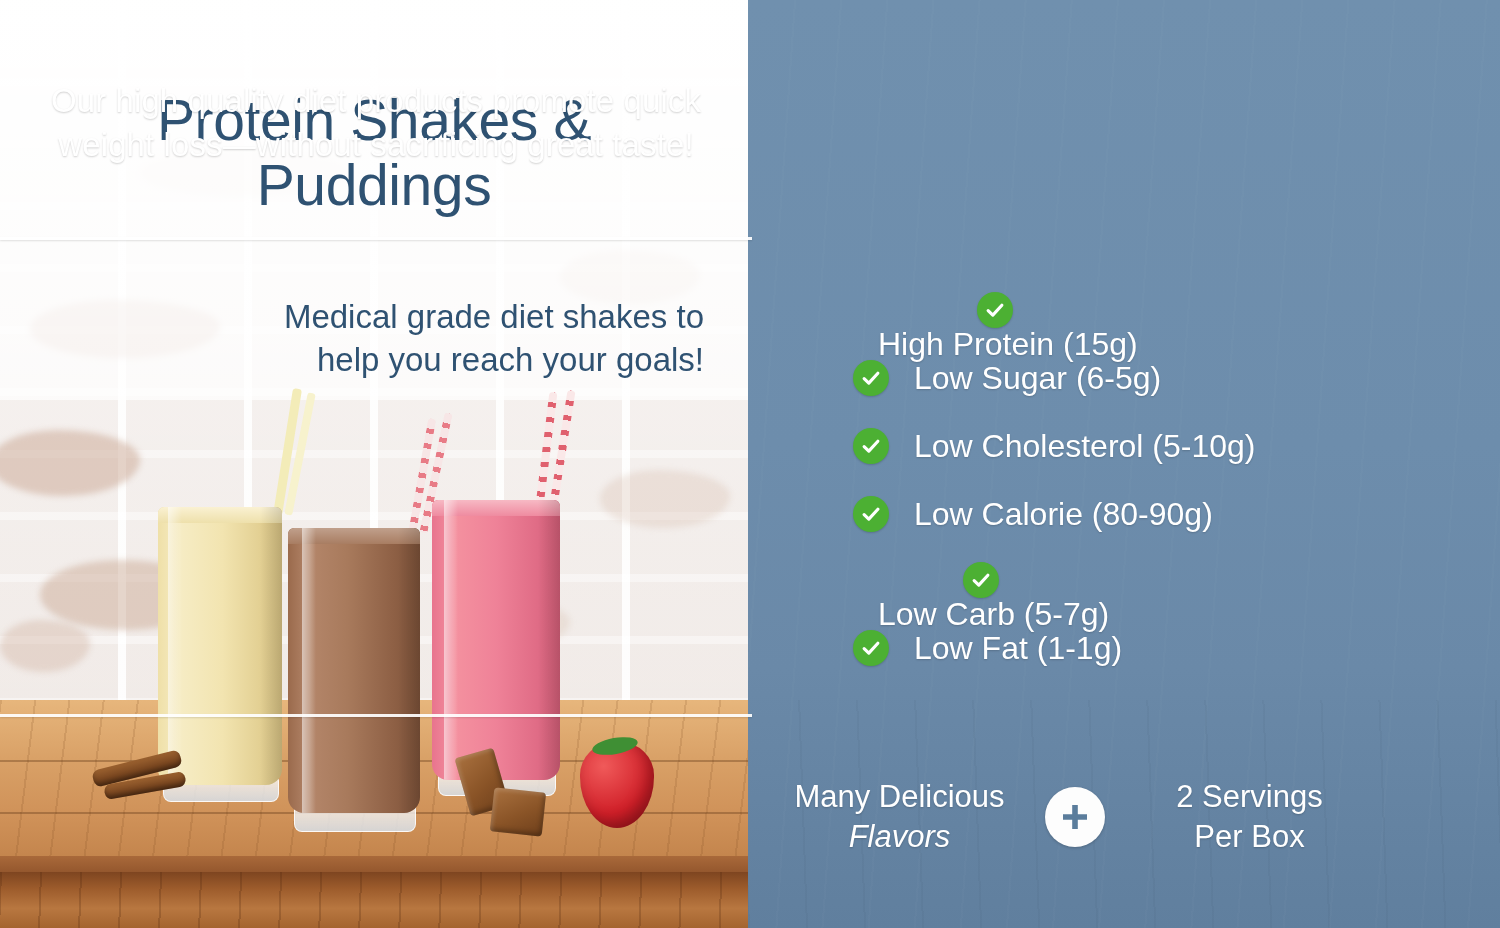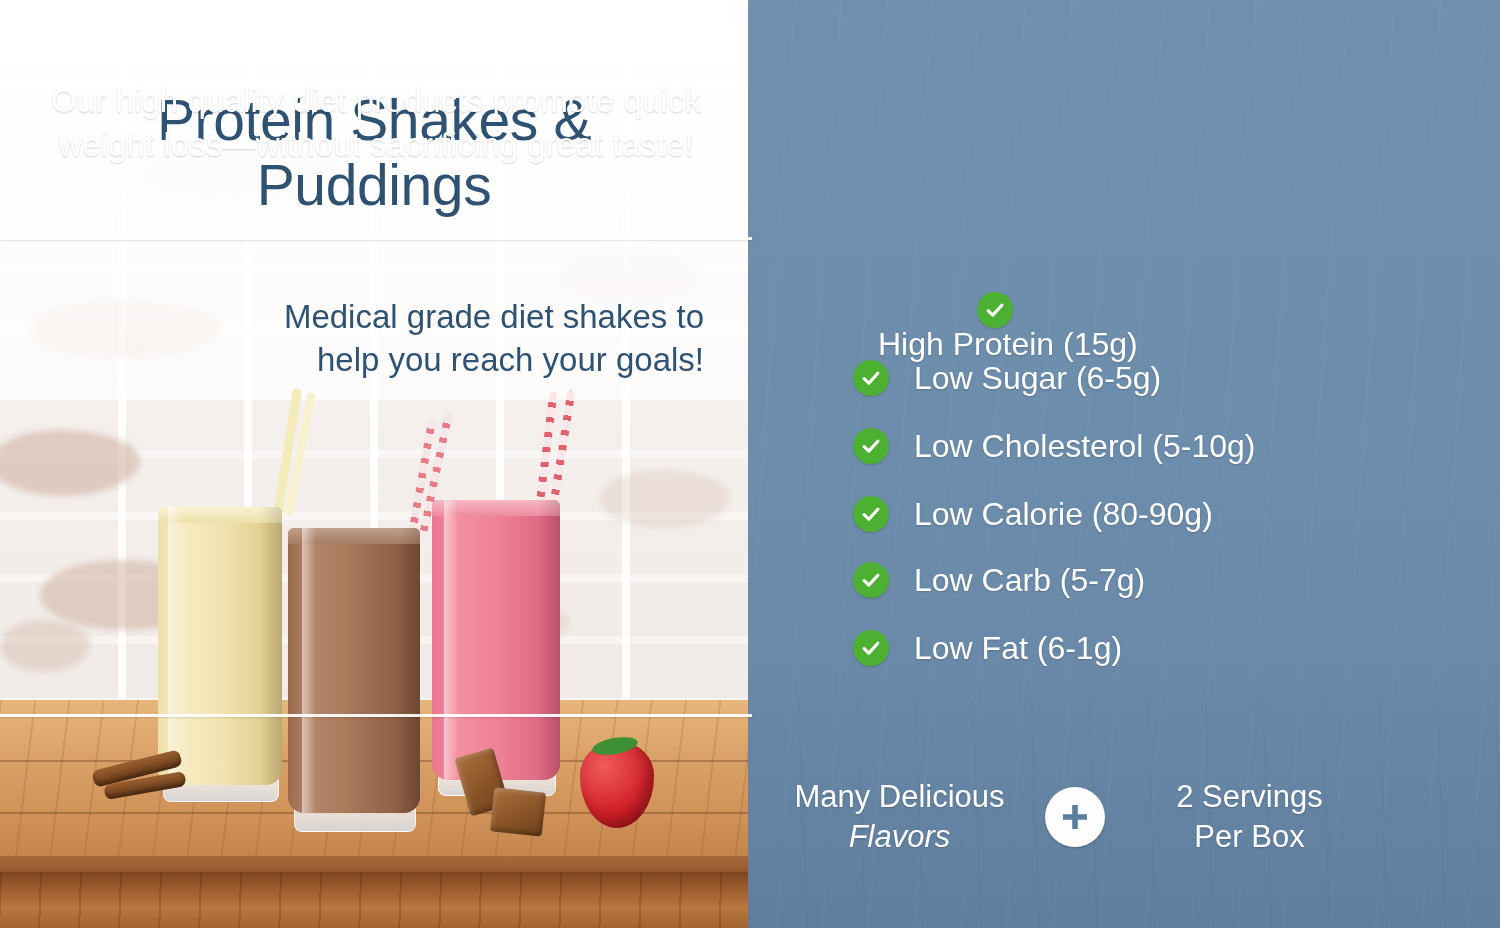--- a/index.html
+++ b/index.html
@@ -230,35 +230,35 @@
       <span class="benefit-label">Low Cholesterol (5-10g)</span>
     </li>
     <li class="benefit" style="top:496px;">
       <span class="check-icon">
         <svg width="22" height="22" viewBox="0 0 24 24">
             <path d="M4.5 12.6 L9.6 17.6 L19.5 6.8" fill="none" stroke="#fff" stroke-width="3.4" stroke-linecap="round" stroke-linejoin="round"></path>
           </svg>
       </span>
       <span class="benefit-label">Low Calorie (80-90g)</span>
     </li>
-    <li class="benefit" style="top:562px;">
+    <li class="benefit" style="top:562px;flex-direction:column;">
       <span class="check-icon">
         <svg width="22" height="22" viewBox="0 0 24 24">
             <path d="M4.5 12.6 L9.6 17.6 L19.5 6.8" fill="none" stroke="#fff" stroke-width="3.4" stroke-linecap="round" stroke-linejoin="round"></path>
           </svg>
       </span>
       <span class="benefit-label">Low Carb (5-7g)</span>
     </li>
     <li class="benefit" style="top:630px;">
       <span class="check-icon">
         <svg width="22" height="22" viewBox="0 0 24 24">
             <path d="M4.5 12.6 L9.6 17.6 L19.5 6.8" fill="none" stroke="#fff" stroke-width="3.4" stroke-linecap="round" stroke-linejoin="round"></path>
           </svg>
       </span>
-      <span class="benefit-label">Low Fat (6-1g)</span>
+      <span class="benefit-label">Low Fat (1-1g)</span>
     </li>
   </ul>
 
   <div id="footer">
     <div class="foot-col">
       <span style="display:block;">Many Delicious</span>
       <span style="display:block;font-style:italic;">Flavors</span>
     </div>
     <div id="plus-badge">
       <svg width="34" height="34" viewBox="0 0 34 34">

